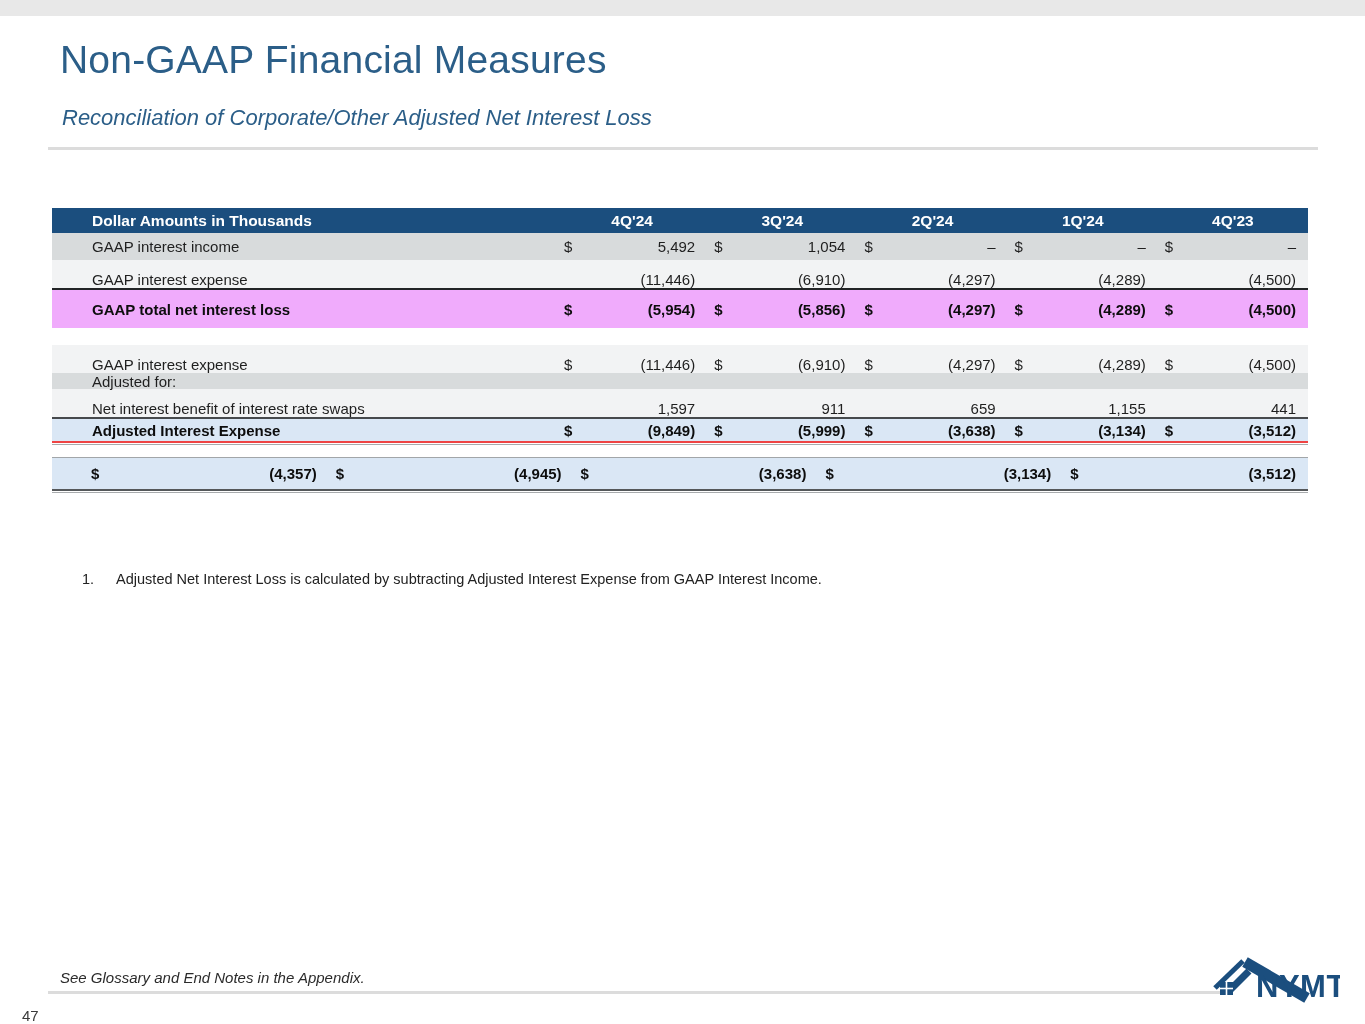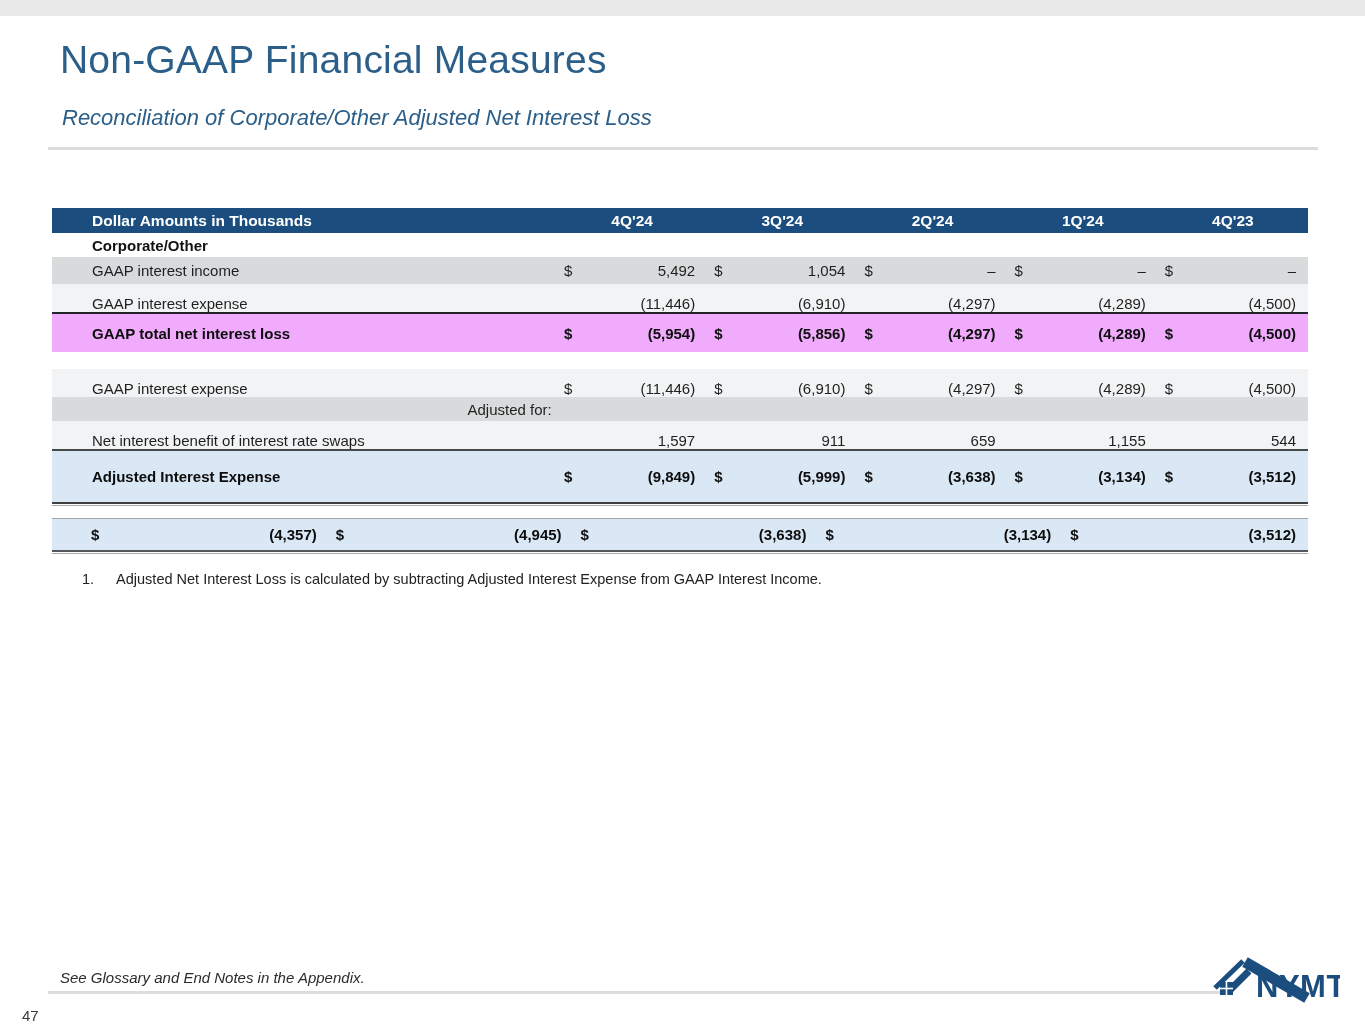--- a/index.html
+++ b/index.html
@@ -33,22 +33,22 @@
   .thead { background:#1b4e7e; color:#ffffff; font-weight:bold; height:25px; font-size:15.5px; }
   .thead .col { flex:1; text-align:center; }
   .sect { height:24px; font-weight:bold; color:#111; }
   .row-gray { background:#d8dbdc; height:27px; }
   .row-light { background:#f2f3f4; height:28px;align-items:flex-end; }
   .row-total {
     background:#f0abfc; height:40px; font-weight:bold; color:#0d0d0d;
     border-top:2px solid #222426;
   }
   .row-blue {
-    background:#dae7f5; height:55px; font-weight:bold; color:#0d0d0d;
-    border-top:2px solid #46494c; border-bottom:2px solid #404040;
+    background:#dae7f5; height:26px; font-weight:bold; color:#0d0d0d;
+    border-top:2px solid #46494c; border-bottom:2px solid #ef4444;
   }
   .row-final {
     background:#dae7f5; height:34px; font-weight:bold; color:#0d0d0d;
     border-top:1px solid #a2a6a9; border-bottom:2px solid #55585a;
   }
   .dline { height:2px; border-bottom:1px solid #a8abad; }
   .spacer1 { height:17px; }
   .spacer2 { height:12px; }
   sup.note { font-size:10px; vertical-align:6px; font-weight:bold; margin-left:2px; }
   
@@ -80,23 +80,20 @@
 
     <div class="trow thead">
       <div class="cell-label">Dollar Amounts in Thousands</div>
       <div class="col">4Q'24</div>
       <div class="col">3Q'24</div>
       <div class="col">2Q'24</div>
       <div class="col">1Q'24</div>
       <div class="col">4Q'23</div>
     </div>
 
-    <div class="trow sect">
-      <div class="cell-label">Corporate/Other</div>
-    </div>
 
     <div class="trow row-gray">
       <div class="cell-label">GAAP interest income</div>
       <div class="cell-num">
           <span>$</span>
           <span>5,492</span>
         </div>
       <div class="cell-num">
           <span>$</span>
           <span>1,054</span>
@@ -182,21 +179,21 @@
       <div class="cell-num">
           <span>$</span>
           <span>(4,289)</span>
         </div>
       <div class="cell-num">
           <span>$</span>
           <span>(4,500)</span>
         </div>
     </div>
 
-    <div class="trow row-gray" style="height:24px;justify-content:center;">
+    <div class="trow row-gray" style="height:16px;">
       <div class="cell-label">Adjusted for:</div>
     </div>
 
     <div class="trow row-light">
       <div class="cell-label">Net interest benefit of interest rate swaps</div>
       <div class="cell-num">
           <span></span>
           <span>1,597</span>
         </div>
       <div class="cell-num">
@@ -206,21 +203,21 @@
       <div class="cell-num">
           <span></span>
           <span>659</span>
         </div>
       <div class="cell-num">
           <span></span>
           <span>1,155</span>
         </div>
       <div class="cell-num">
           <span></span>
-          <span>544</span>
+          <span>441</span>
         </div>
     </div>
 
     <div class="trow row-blue">
       <div class="cell-label">Adjusted Interest Expense</div>
       <div class="cell-num">
           <span>$</span>
           <span>(9,849)</span>
         </div>
       <div class="cell-num">

